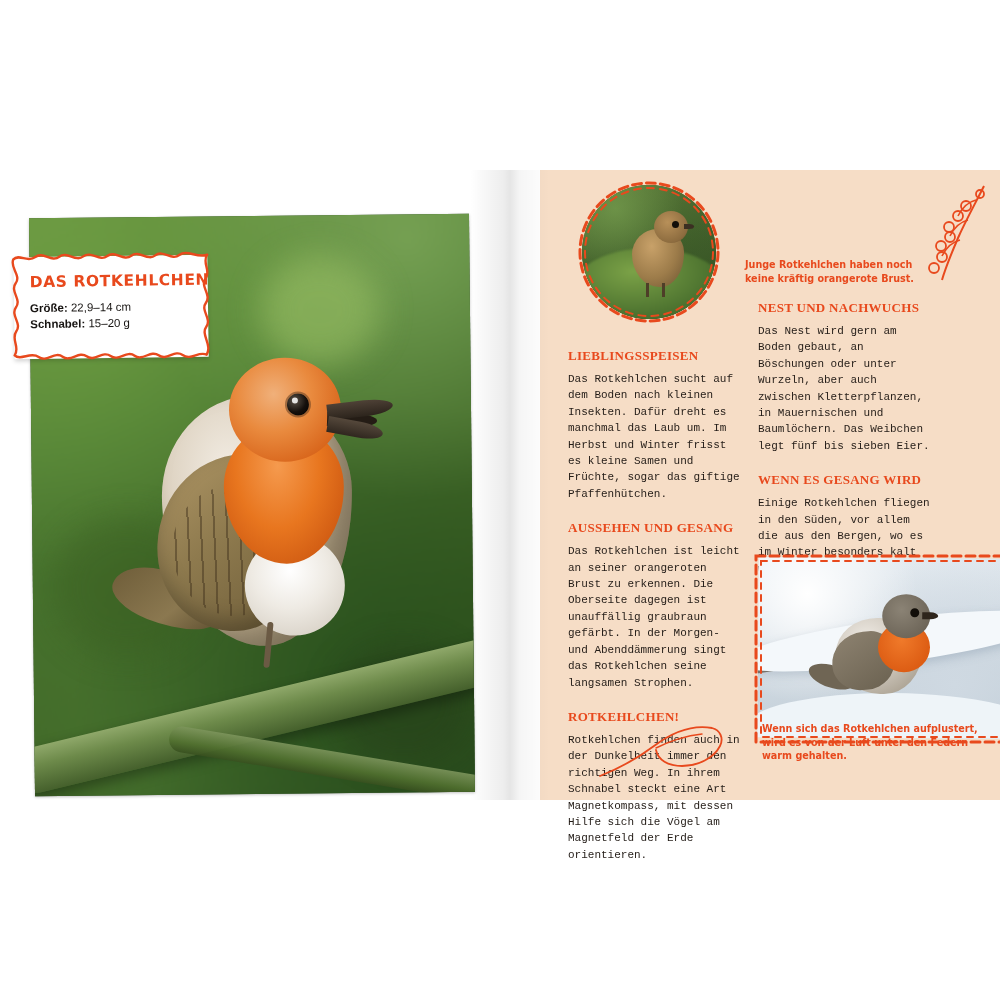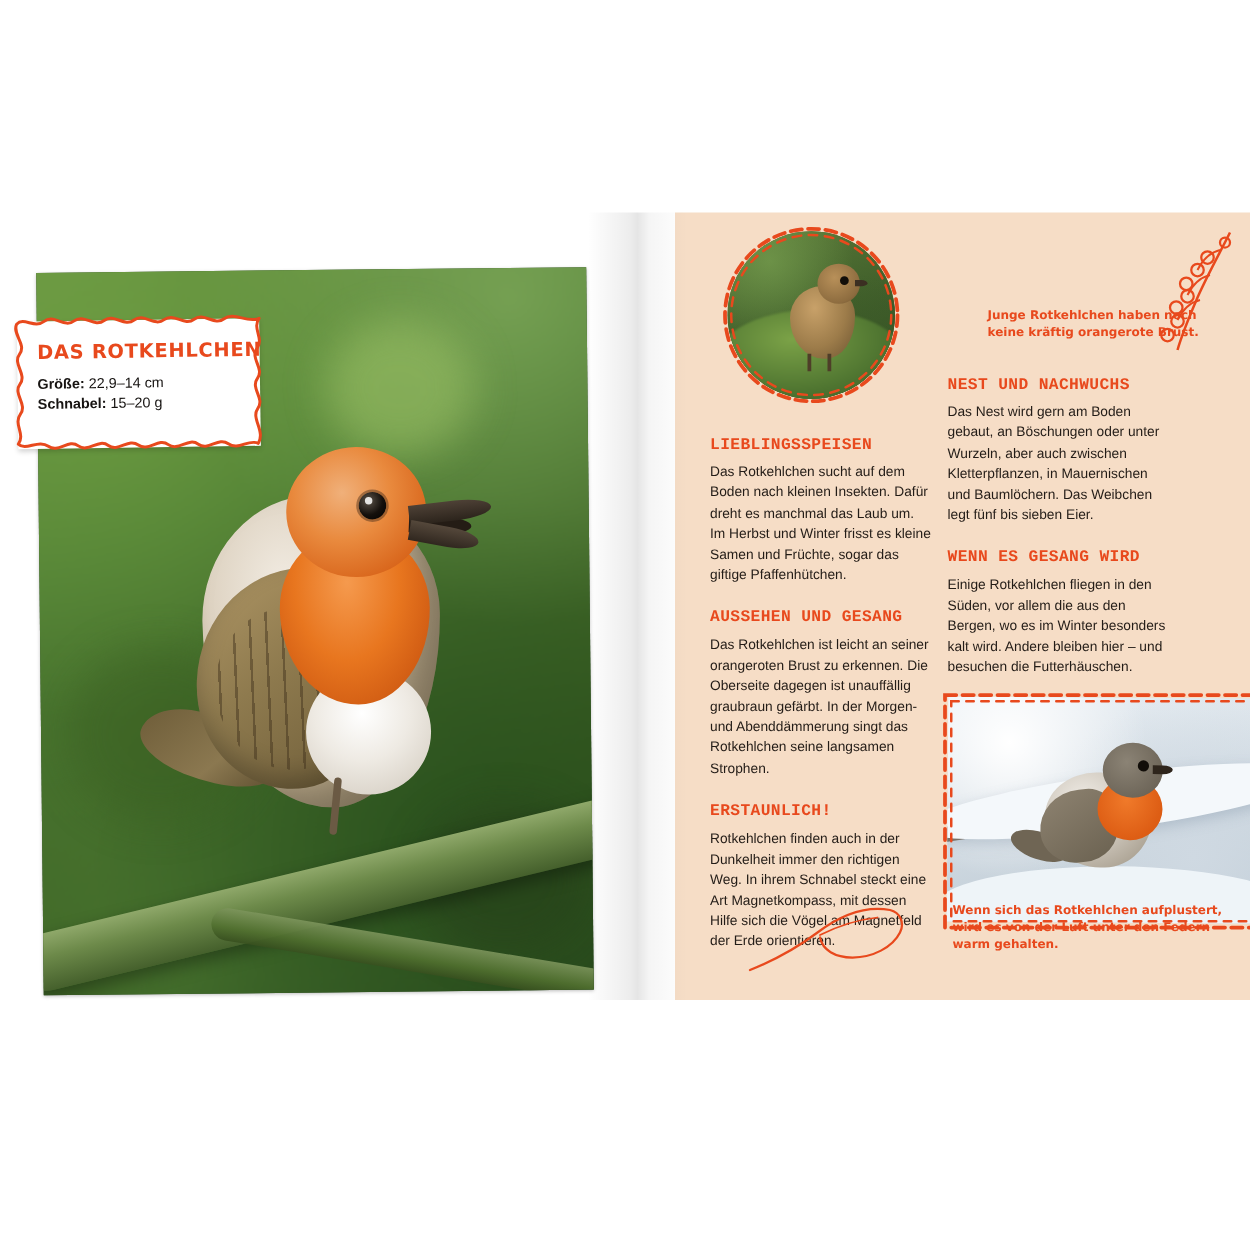--- a/index.html
+++ b/index.html
@@ -270,44 +270,44 @@
   .juv .l2{ position:absolute; left:38px; top:72px; width:3px; height:14px; background:#4e3e28; }
 
   .caption {
     position: absolute;
     color: #e8491d;
     font-size: 9.6px;
     line-height: 13.5px;
     font-weight: bold;
     font-family: "DejaVu Sans", sans-serif;
   }
-  .caption-top { left: 205px; top: 76px; width: 190px; margin-left: 45px; }
+  .caption-top { left: 205px; top: 88px; width: 190px; }
   .caption-bottom { left: 222px; top: 552px; width: 218px; }
 
   .col {
     position: absolute;
     width: 178px;
   }
   .col-left  { left: 28px; top: 178px; }
   .col-right { left: 218px; top: 130px; }
 
   h3.sec {
     color: #e8491d;
     font-size: 13px;
     font-weight: bold;
     letter-spacing: .3px;
-    font-family: Liberation Mono, monospace;
+    font-family: Liberation Serif, serif;
     margin: 0 0 7px 0;
   }
   p.body {
     color: #231c17;
     font-size: 11px;
     line-height: 16.4px;
     margin: 0 0 18px 0;
-    font-family: Liberation Sans, sans-serif;
+    font-family: Liberation Mono, monospace;
   }
   .block { margin-bottom: 2px; }
 
   
   .snow-photo {
     position: absolute;
     left: 218px; top: 388px;
     width: 246px; height: 180px;
     background: #dfe6ec;
     overflow: hidden;
@@ -434,21 +434,21 @@
     <div class="col col-left">
       <div class="block">
         <h3 class="sec">LIEBLINGSSPEISEN</h3>
         <p class="body">Das Rotkehlchen sucht auf dem Boden nach kleinen Insekten. Dafür dreht es manchmal das Laub um. Im Herbst und Winter frisst es kleine Samen und Früchte, sogar das giftige Pfaffenhütchen.</p>
       </div>
       <div class="block">
         <h3 class="sec">AUSSEHEN UND GESANG</h3>
         <p class="body">Das Rotkehlchen ist leicht an seiner orangeroten Brust zu erkennen. Die Oberseite dagegen ist unauffällig graubraun gefärbt. In der Morgen- und Abenddämmerung singt das Rotkehlchen seine langsamen Strophen.</p>
       </div>
       <div class="block">
-        <h3 class="sec">ERSTAUNLICH!</h3>
+        <h3 class="sec">ROTKEHLCHEN!</h3>
         <p class="body">Rotkehlchen finden auch in der Dunkelheit immer den richtigen Weg. In ihrem Schnabel steckt eine Art Magnetkompass, mit dessen Hilfe sich die Vögel am Magnetfeld der Erde orientieren.</p>
       </div>
     </div>
 
     <div class="col col-right">
       <div class="block">
         <h3 class="sec">NEST UND NACHWUCHS</h3>
         <p class="body">Das Nest wird gern am Boden gebaut, an Böschungen oder unter Wurzeln, aber auch zwischen Kletterpflanzen, in Mauernischen und Baumlöchern. Das Weibchen legt fünf bis sieben Eier.</p>
       </div>
       <div class="block">

